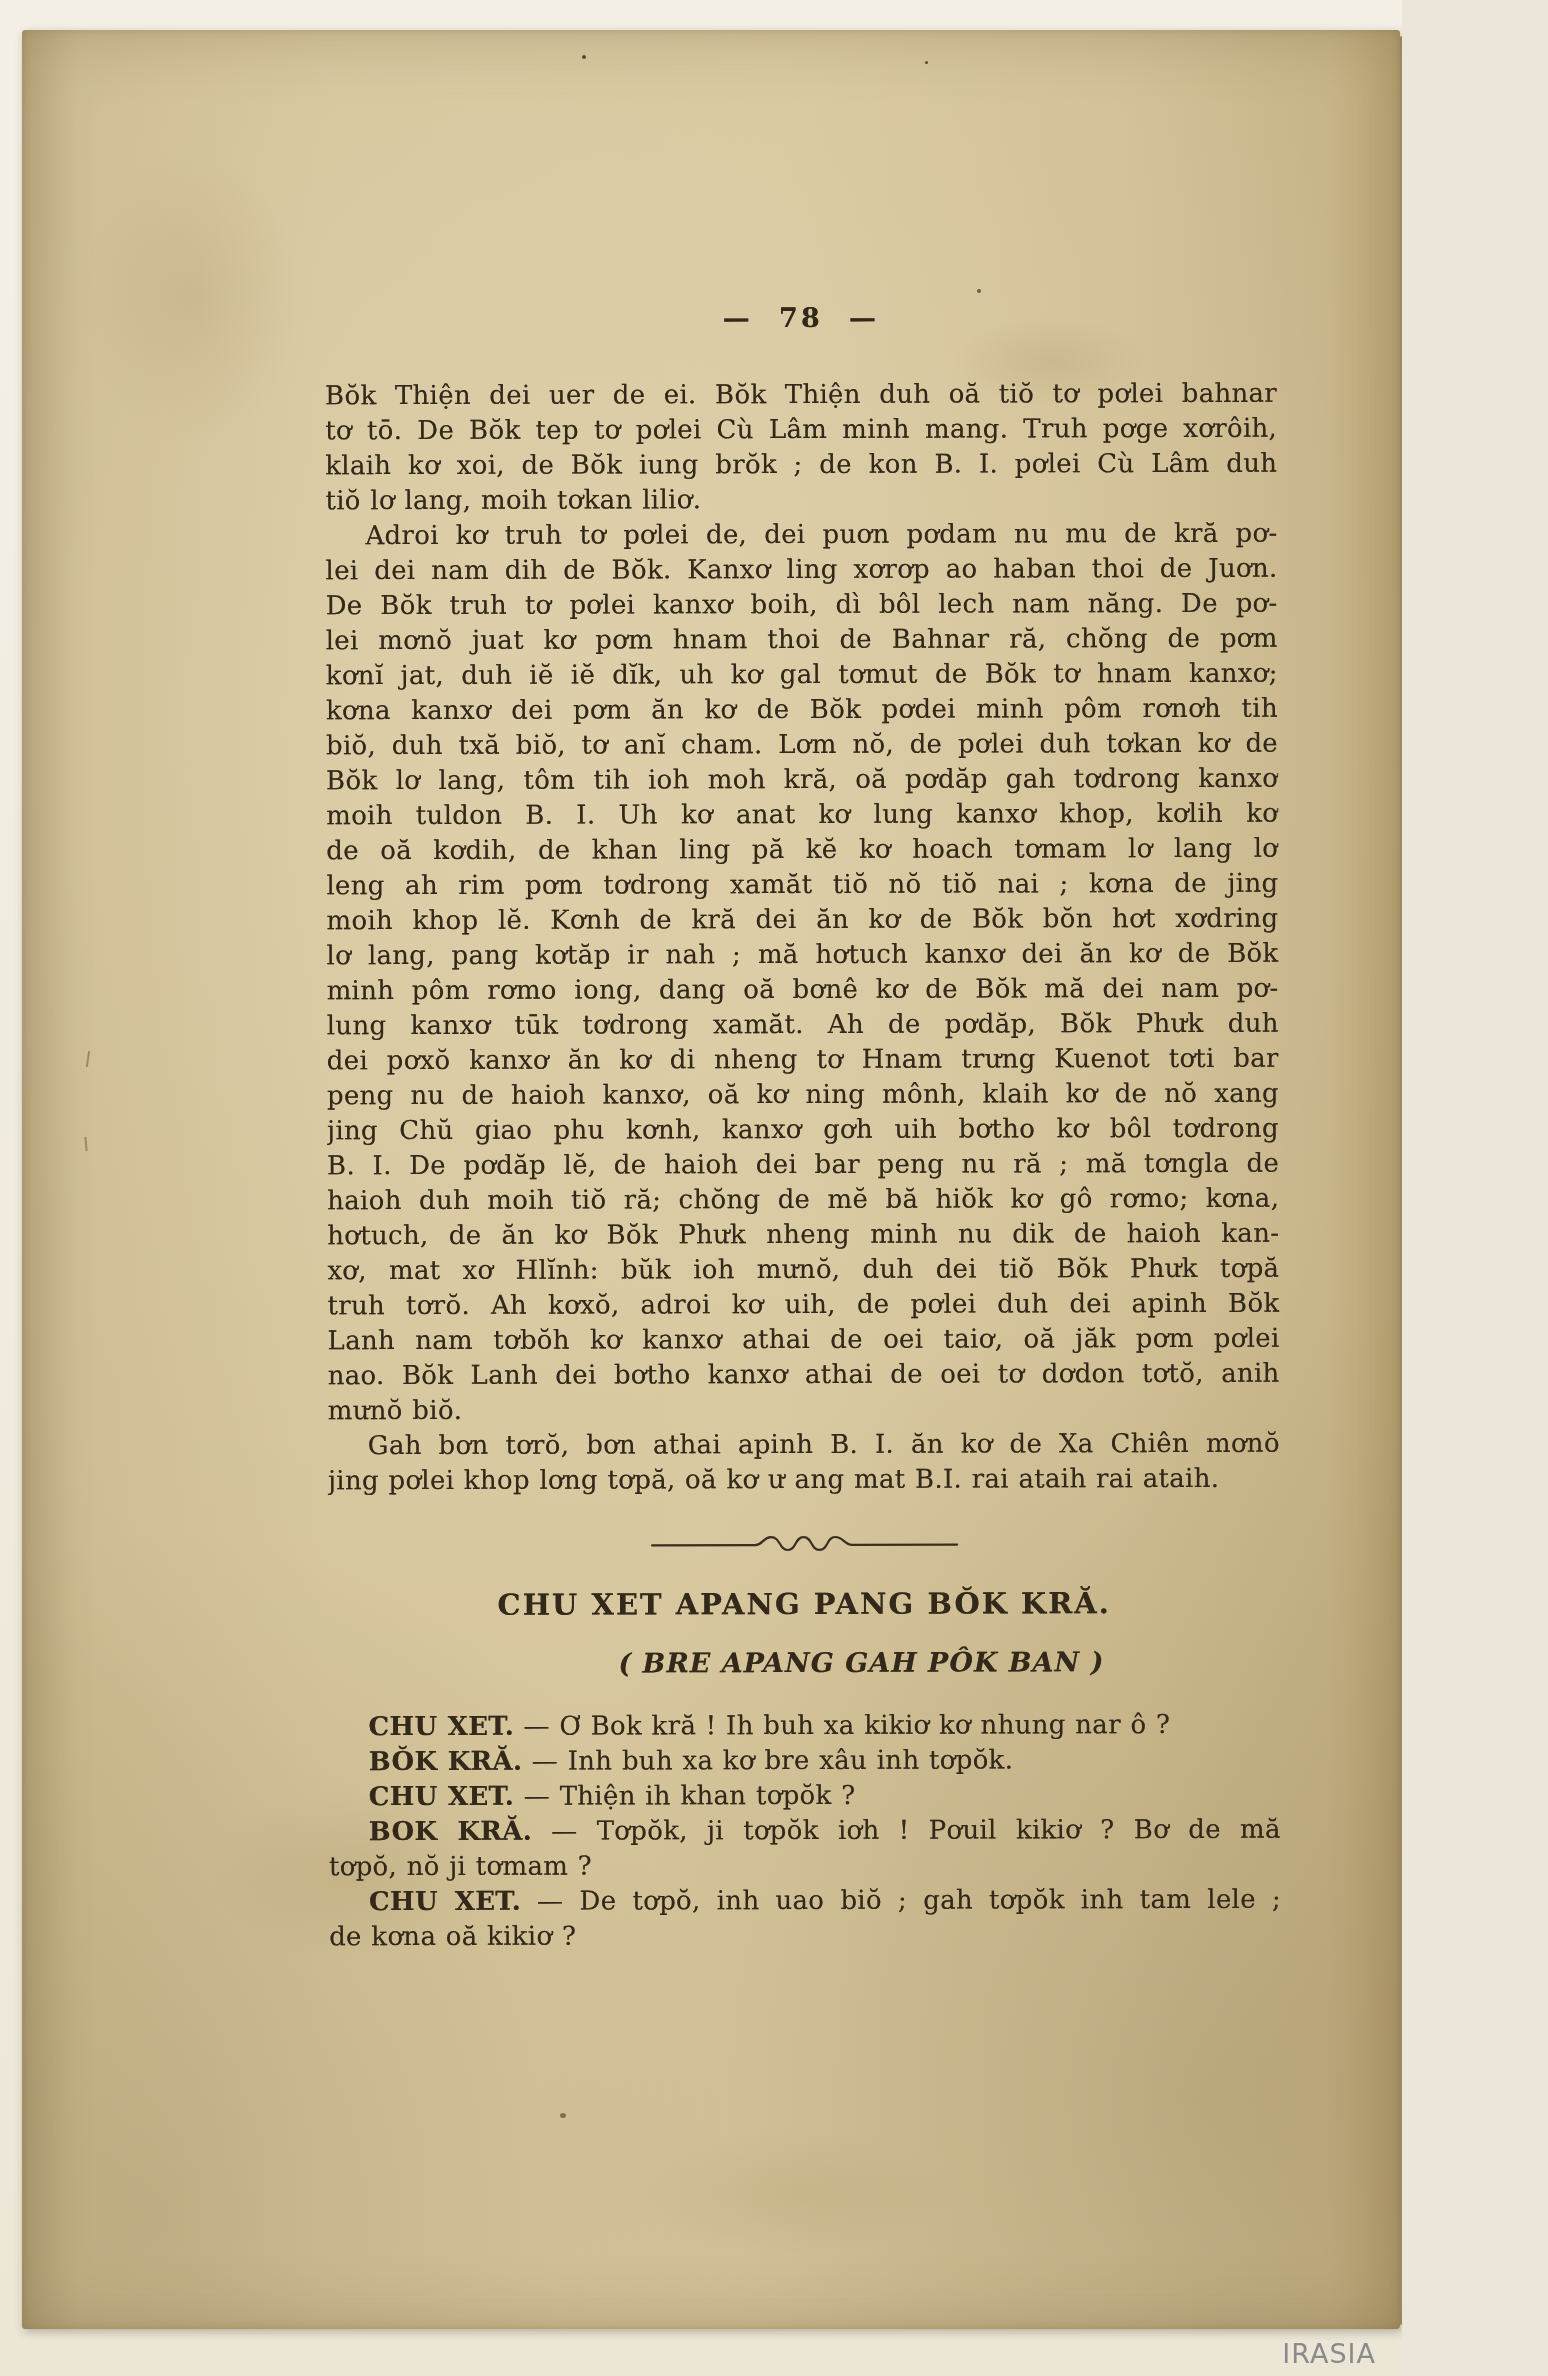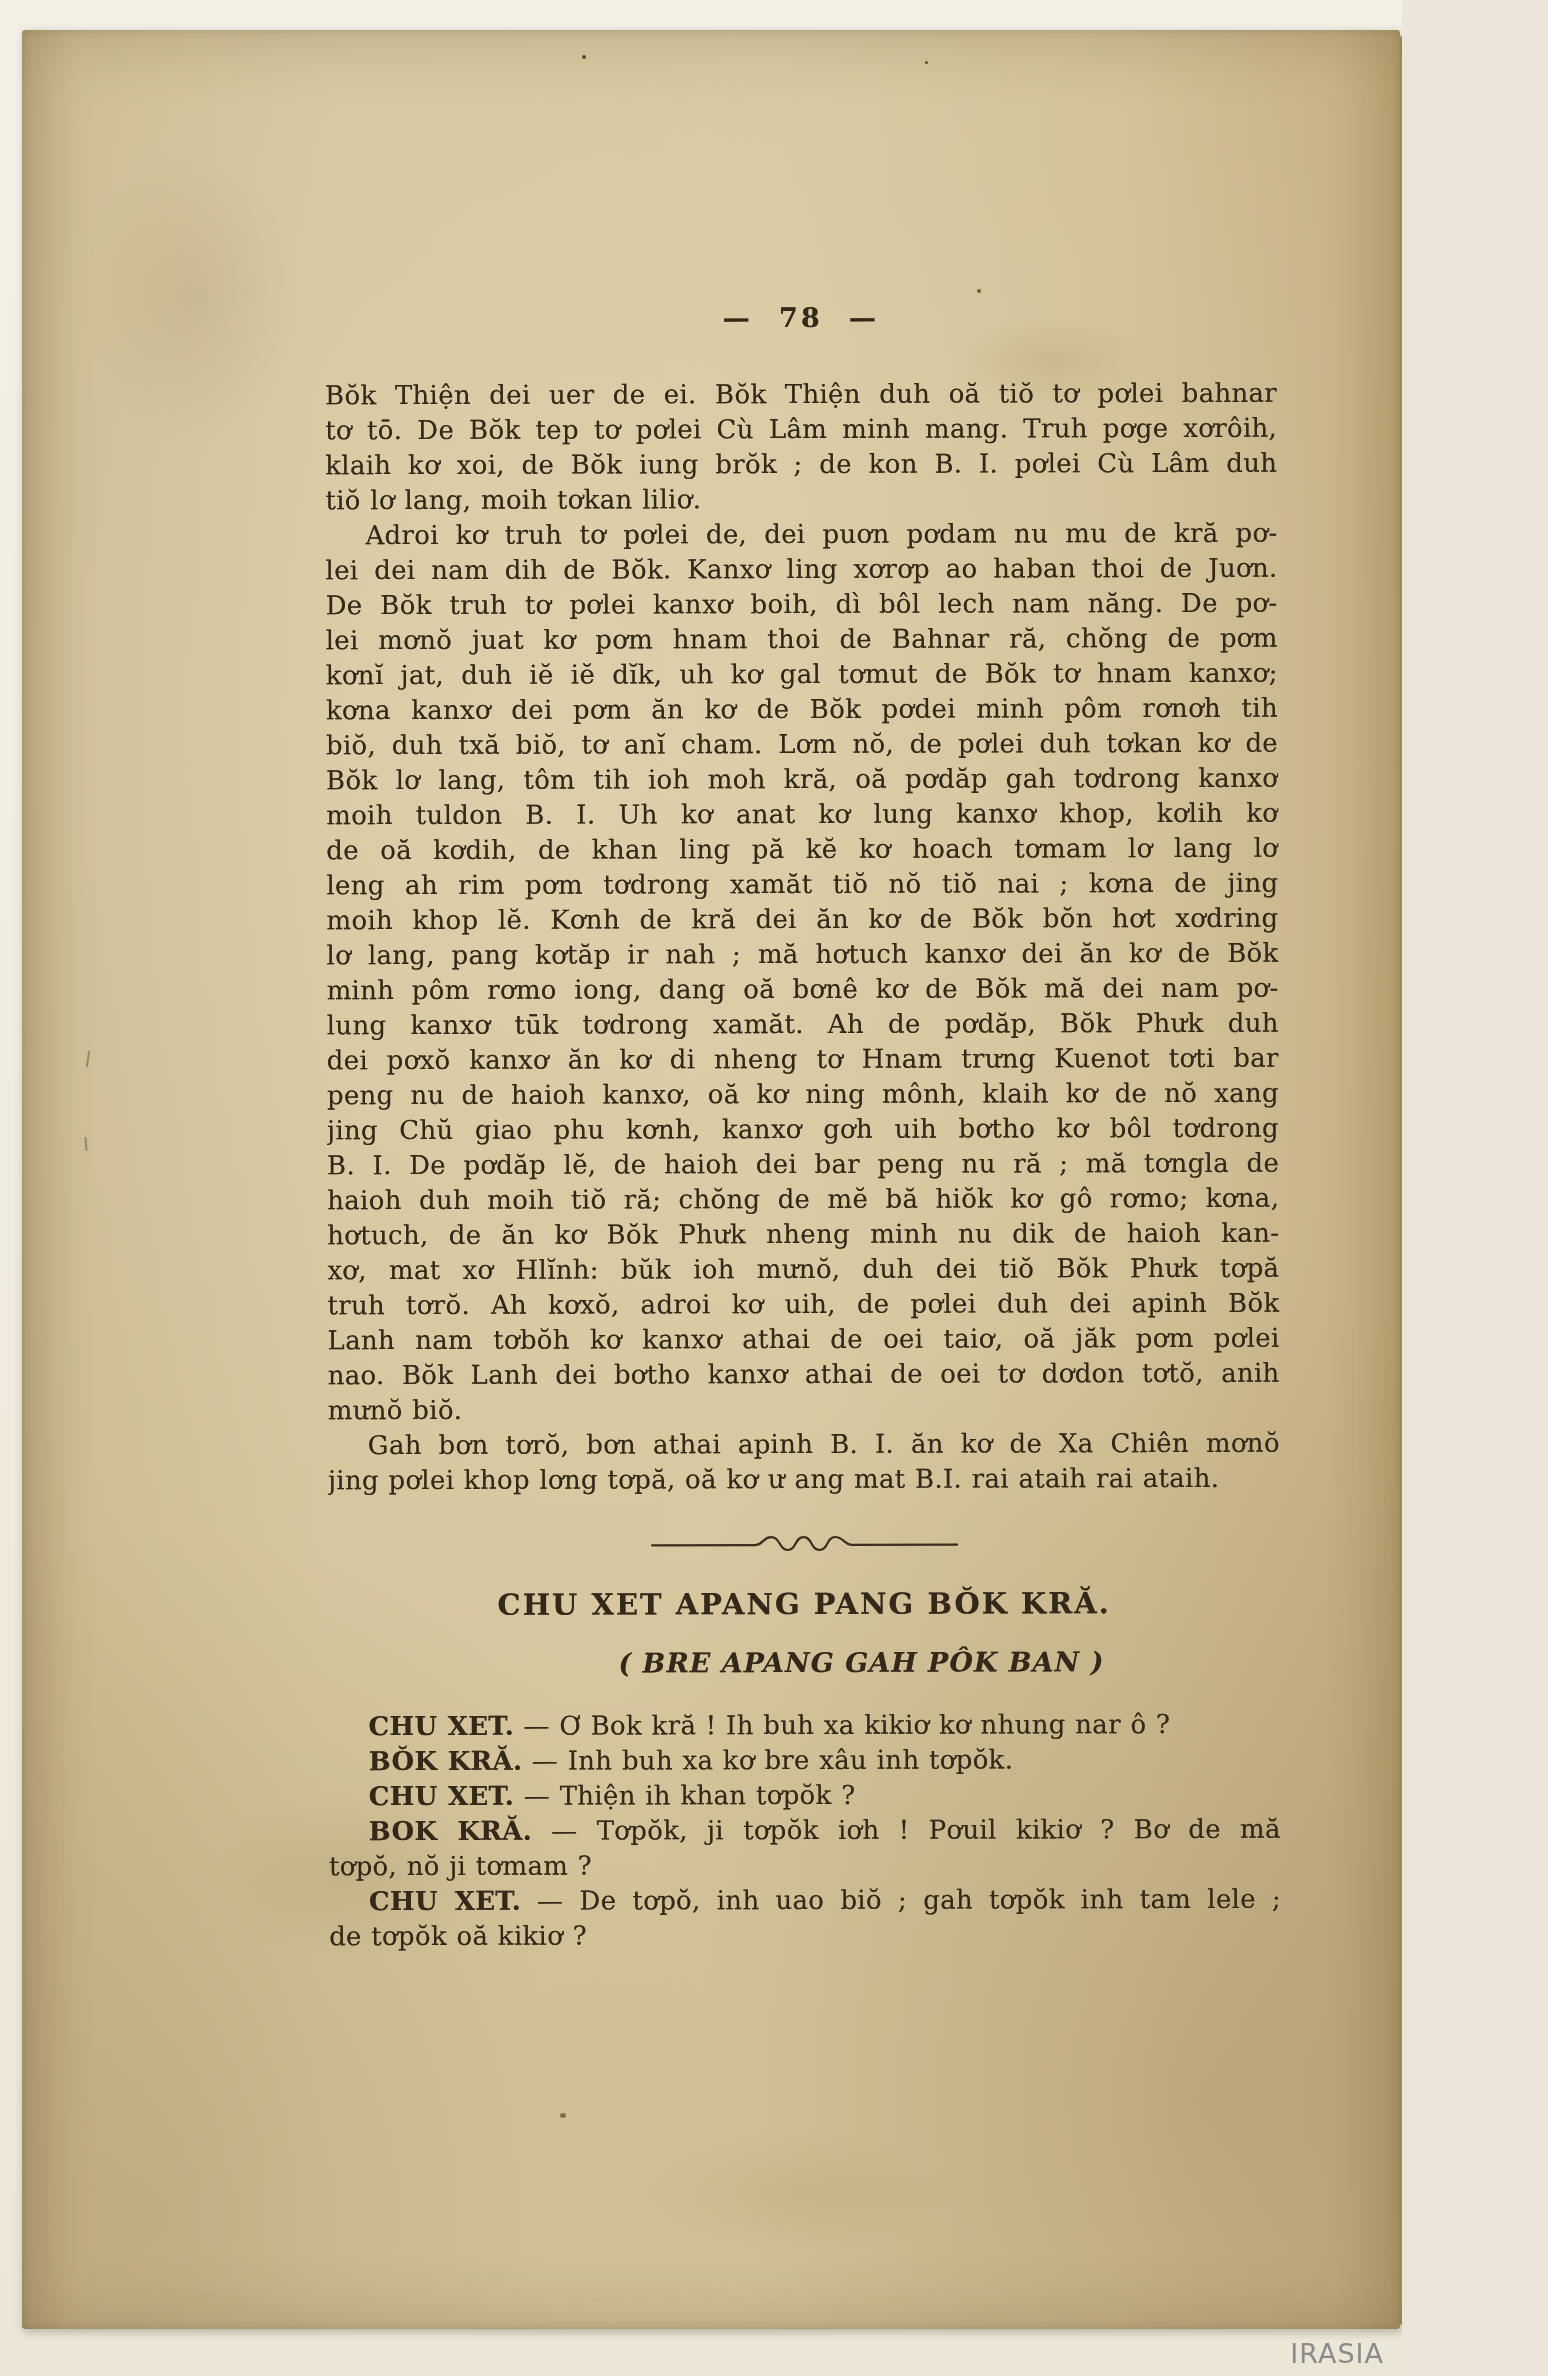--- a/index.html
+++ b/index.html
@@ -64,21 +64,21 @@
     margin-top:30px; text-align:center;
     font-size:29px; font-weight:bold; letter-spacing:2px;
   }
   .subheading {
     margin-top:26px; text-align:center;
     font-style:italic; font-weight:bold; font-size:27px; letter-spacing:1px;
     transform:translateX(57px);
   }
   .dialog { margin-top:30px; }
   .watermark {
-    position:absolute; right:18px; bottom:7px;
+    position:absolute; right:26px; bottom:7px;
     font-family:"DejaVu Sans","Liberation Sans",sans-serif;
     font-size:27px; color:#8b8b8b; letter-spacing:1px;
   }
   
   .stain { position:absolute; border-radius:50%; pointer-events:none; }
   .stain-1 { left:931px; top:287px; width:198px; height:89px;
     background:radial-gradient(closest-side, rgba(120,90,40,.12), rgba(120,90,40,0)); }
   .stain-2 { left:188px; top:1762px; width:277px; height:168px;
     background:radial-gradient(closest-side, rgba(120,90,40,.10), rgba(120,90,40,0)); }
   .stain-3 { left:614px; top:2099px; width:317px; height:129px;
@@ -207,21 +207,21 @@
         <div class="line dline indent end"><b class="speaker">BŎK KRĂ.</b><span class="dialog-words"> — Inh buh xa kơ bre xâu inh tơpŏk.</span></div>
 
         <div class="line dline indent end"><b class="speaker">CHU XET.</b><span class="dialog-words"> — Thiện ih khan tơpŏk ?</span></div>
 
         <div class="line dline indent"><b class="speaker">BOK KRĂ.</b><span class="dialog-words"> — Tơpŏk, ji tơpŏk iơh ! Pơuil kikiơ ? Bơ de mă</span></div>
 
         <div class="line dline end"><b class="speaker"></b><span class="dialog-words">tơpŏ, nŏ ji tơmam ?</span></div>
 
         <div class="line dline indent"><b class="speaker">CHU XET.</b><span class="dialog-words"> — De tơpŏ, inh uao biŏ ; gah tơpŏk inh tam lele ;</span></div>
 
-        <div class="line dline end"><b class="speaker"></b><span class="dialog-words">de tơpŏk oă kikiơ ?</span></div>
+        <div class="line dline end"><b class="speaker"></b><span class="dialog-words">de kơna oă kikiơ ?</span></div>
       </div>
 
   </div>
 
   <div class="watermark">IRASIA</div>
 
 </div>
 
 
 </body></html>

